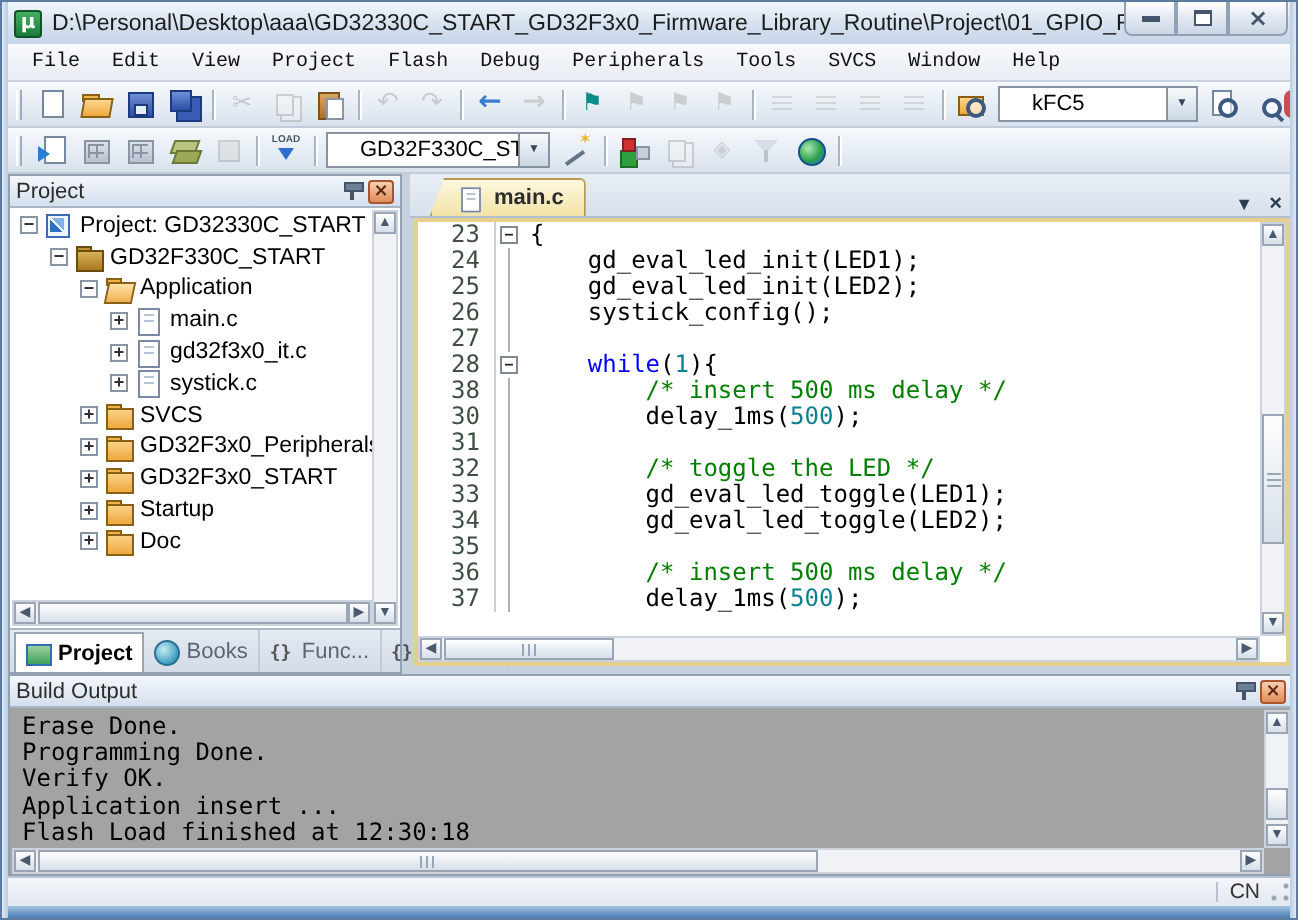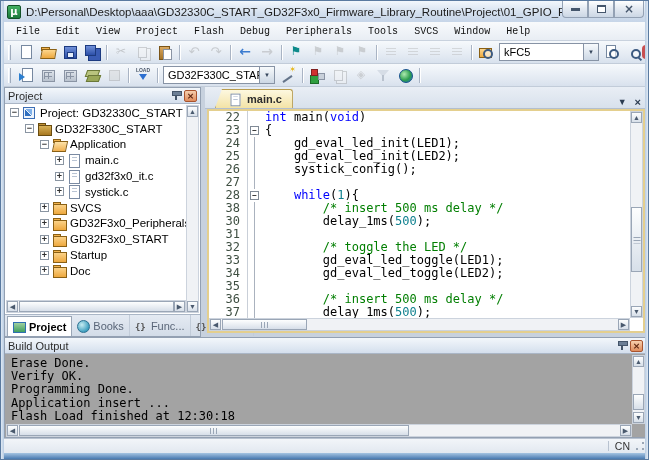--- a/index.html
+++ b/index.html
@@ -31,21 +31,21 @@
   
   .toolbar{position:absolute;left:3px;width:643px;height:23px;display:flex;align-items:center;
     background:linear-gradient(#f6f9fc,#e2e9f2 70%,#d8e1ed);border-bottom:1px solid #c2ccd9;padding:0 2px 0 4px;}
   #toolbar1{top:40px;}
   #toolbar2{top:63px;}
   .tgrip{width:3px;height:15px;border-left:1px solid #ffffff;border-right:1px solid #9fabbd;margin-right:4px;flex:none;}
   .tbtn{width:22px;height:20px;display:inline-flex;align-items:center;justify-content:center;flex:none;}
   .tbtn.disabled .ic{opacity:.45;filter:grayscale(.9);}
   .tsep{width:1px;height:15px;background:#a9b4c4;box-shadow:1px 0 0 #fff;margin:0 3px;flex:none;}
   .tcombo{display:inline-flex;height:18px;background:#fff;border:1px solid #8793a5;margin:0 2px;flex:none;}
-  .tcombo-val{flex:1;font-size:11px;line-height:16px;padding:0 4px;color:#000;white-space:nowrap;overflow:hidden;}
+  .tcombo-val{flex:1;font-size:11px;line-height:16px;padding:0 16px;color:#000;white-space:nowrap;overflow:hidden;}
   .tcombo-btn{width:15px;background:linear-gradient(#f7fafc,#ccd7e4);border-left:1px solid #8793a5;
     font-size:6px;line-height:16px;text-align:center;color:#36465c;flex:none;}
   #clipped-icon{position:absolute;right:0;top:4px;width:5px;height:14px;background:#c23333;border-radius:4px 0 0 4px;opacity:.85;}
 
   
   .ic{width:16px;height:16px;display:inline-block;position:relative;font-family:"DejaVu Sans",sans-serif;}
   .ic-page::before{content:"";position:absolute;left:3px;top:1px;width:9px;height:12px;background:#fff;border:1px solid #7688a0;}
   .ic-folder-open::before{content:"";position:absolute;left:1px;top:3px;width:7px;height:3px;background:#f2b24c;border:1px solid #8a6014;border-bottom:none;}
   .ic-folder-open::after{content:"";position:absolute;left:1px;top:5px;width:13px;height:8px;background:linear-gradient(#fdd68c,#eda83e);border:1px solid #8a6014;transform:skewX(-10deg);}
   .ic-floppy::before{content:"";position:absolute;left:2px;top:2px;width:11px;height:11px;background:linear-gradient(#6f8fd8,#2c4fa8);border:1px solid #1c3a80;}
@@ -460,25 +460,20 @@
           <span>main.c</span>
         </span>
         <span id="tab-controls">
           <span class="tabctl">▼</span>
           <span class="tabctl" style="font-size:11px;font-weight:bold;">×</span>
         </span>
       </div>
       <div id="doc-frame">
         <div id="code">
             <div class="crow">
-              <span class="lnum">22</span>
-              <span class="fold"></span>
-              <span class="ctext"><span class="tok-kw">int</span><span class="tok-pl"> main(</span><span class="tok-kw">void</span><span class="tok-pl">)</span></span>
-            </div>
-            <div class="crow">
               <span class="lnum">23</span>
               <span class="fold">
                 <span class="foldbox">−</span>
               </span>
               <span class="ctext"><span class="tok-pl">{</span></span>
             </div>
             <div class="crow">
               <span class="lnum">24</span>
               <span class="fold">
                 <span class="foldline"></span>
@@ -598,22 +593,22 @@
   </div>
 
   <div id="build-panel">
     <div class="phead">
       <span class="ptitle">Build Output</span>
       <span class="pin"></span>
       <span class="pclose">×</span>
     </div>
     <div id="build-content">
         <div class="bline">Erase Done.</div>
+        <div class="bline">Programming Done.</div>
         <div class="bline">Verify OK.</div>
-        <div class="bline">Programming Done.</div>
         <div class="bline">Application insert ...</div>
         <div class="bline">Flash Load finished at 12:30:18</div>
       </div>
 
     <div class="sb" style="right:1px;top:17px;width:13px;bottom:13px;">
       <span class="sbtn" style="left:0;top:0;width:11px;height:11px;">▲</span>
       <span class="sbtn" style="left:0;bottom:0;width:11px;height:11px;">▼</span>
       <span class="sthumb" style="left:0;top:38px;width:11px;height:16px;"></span>
     </div>
 

